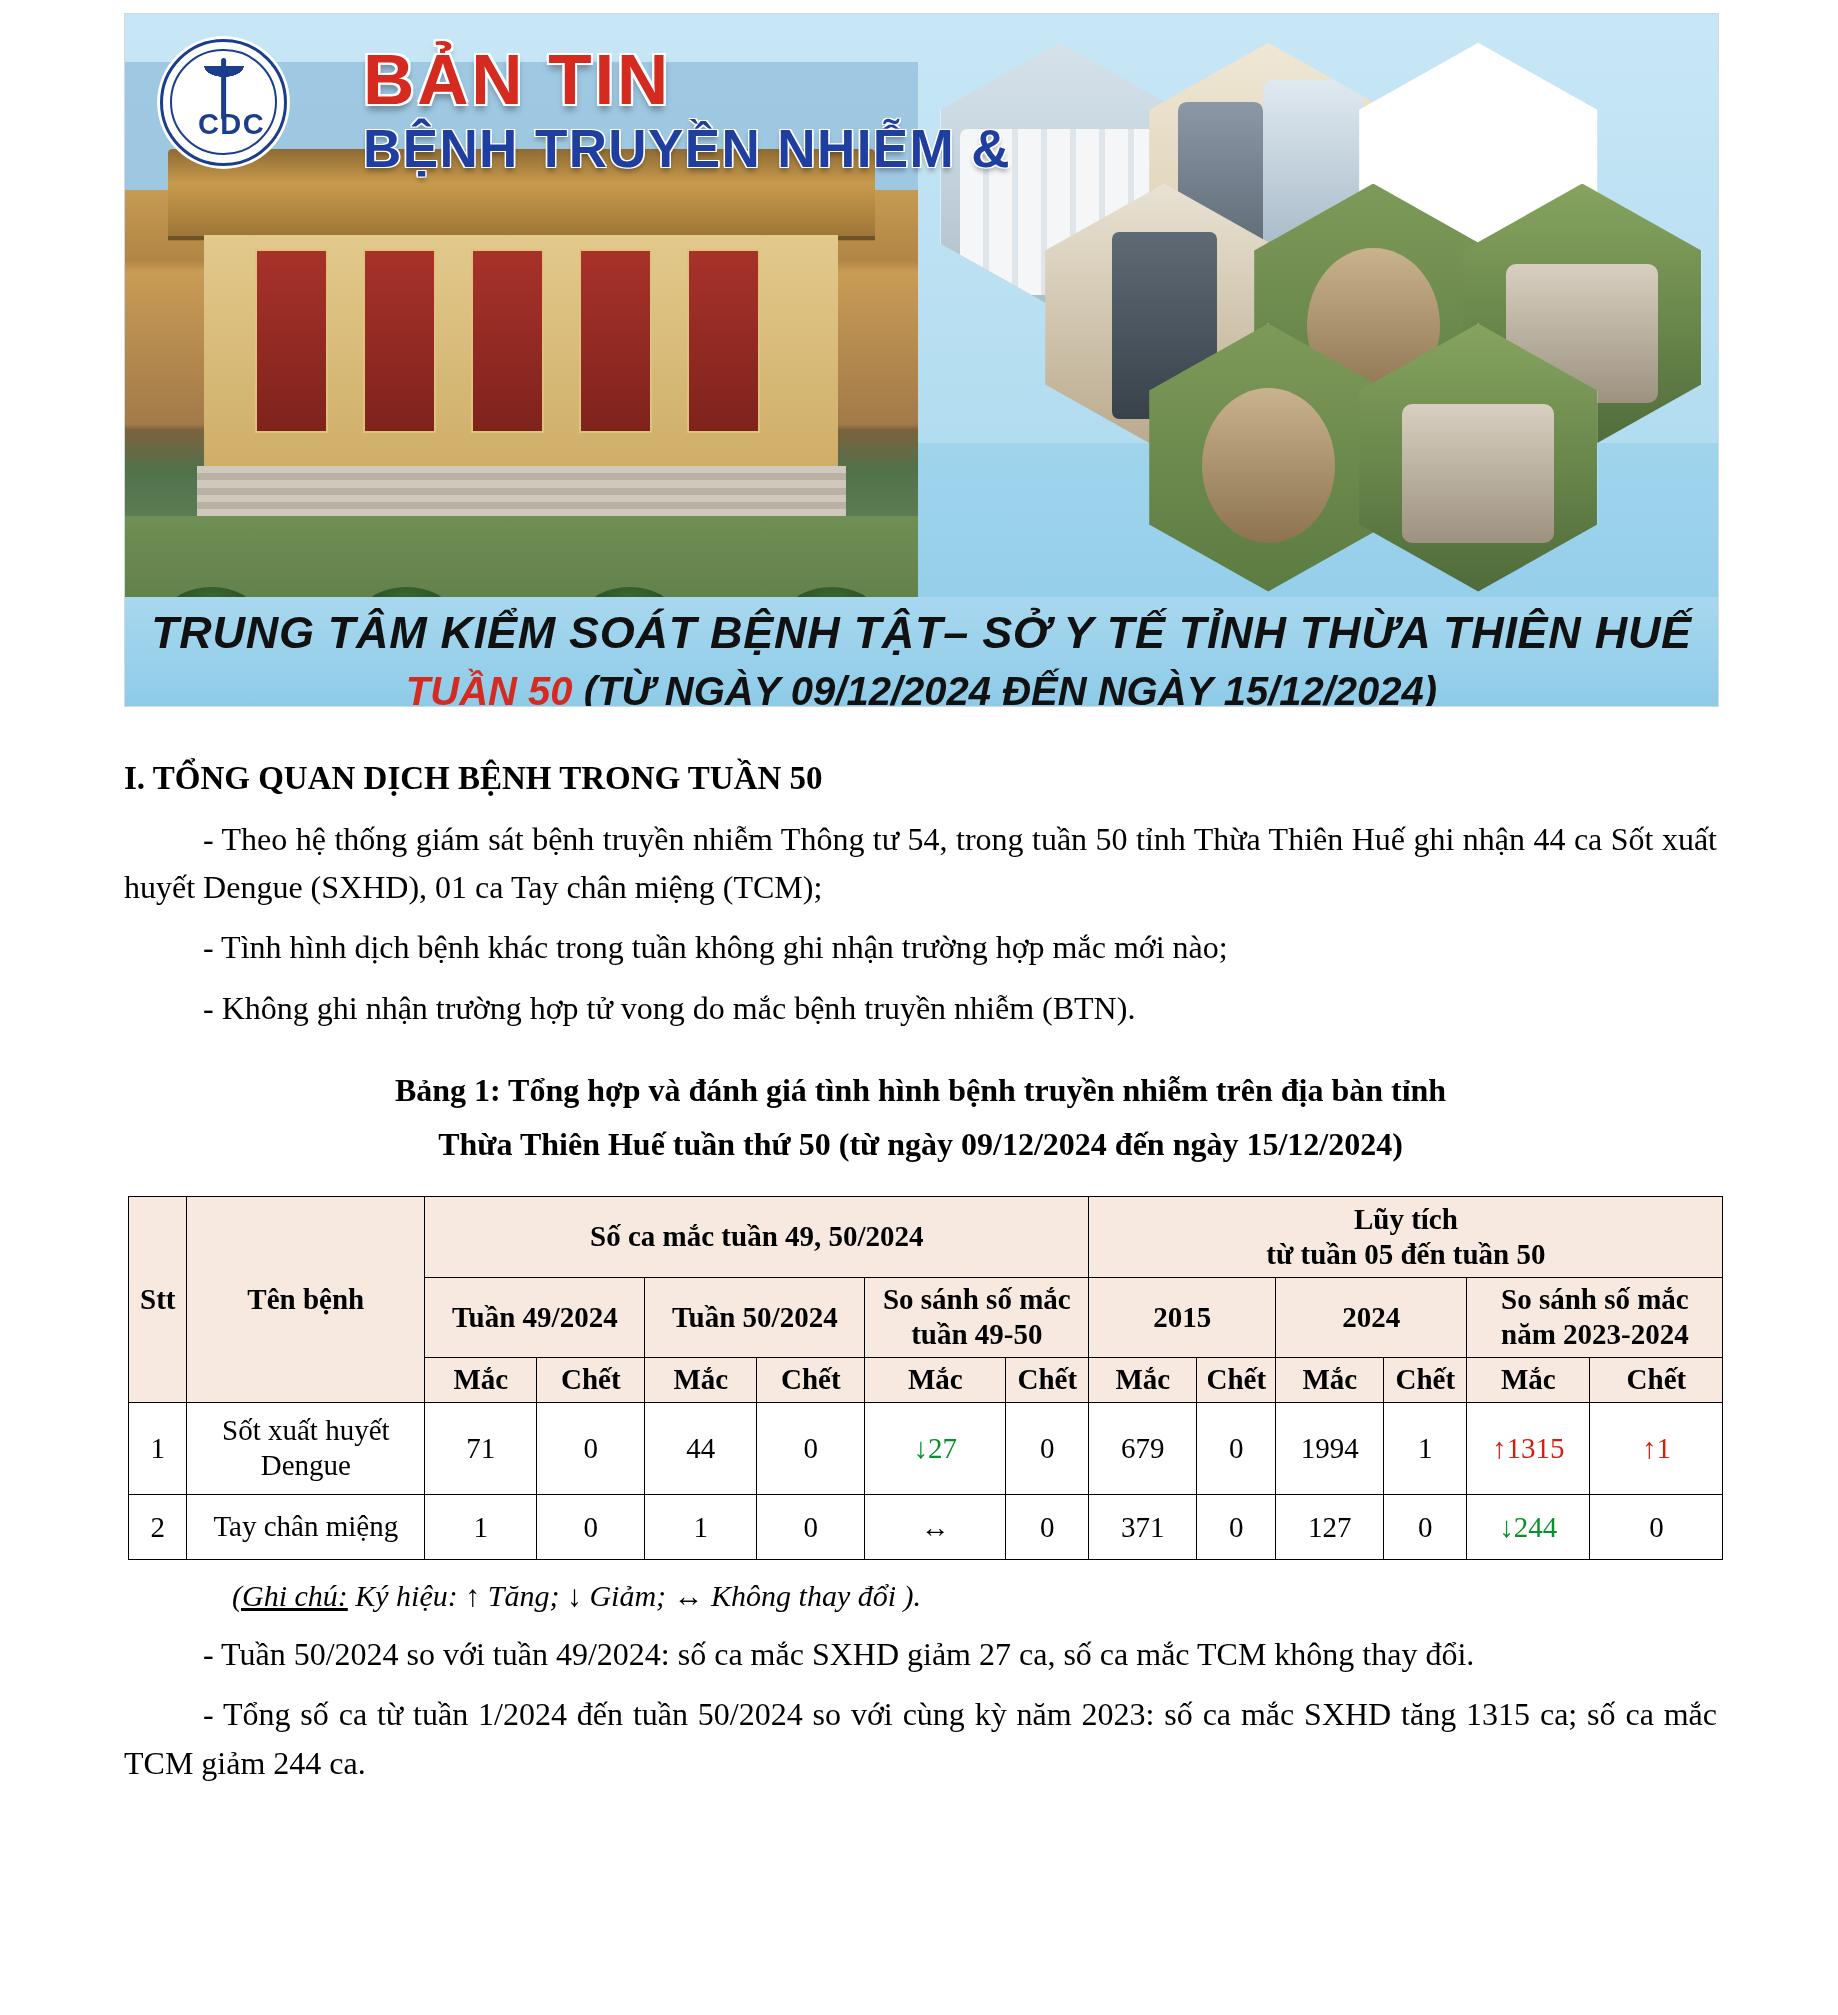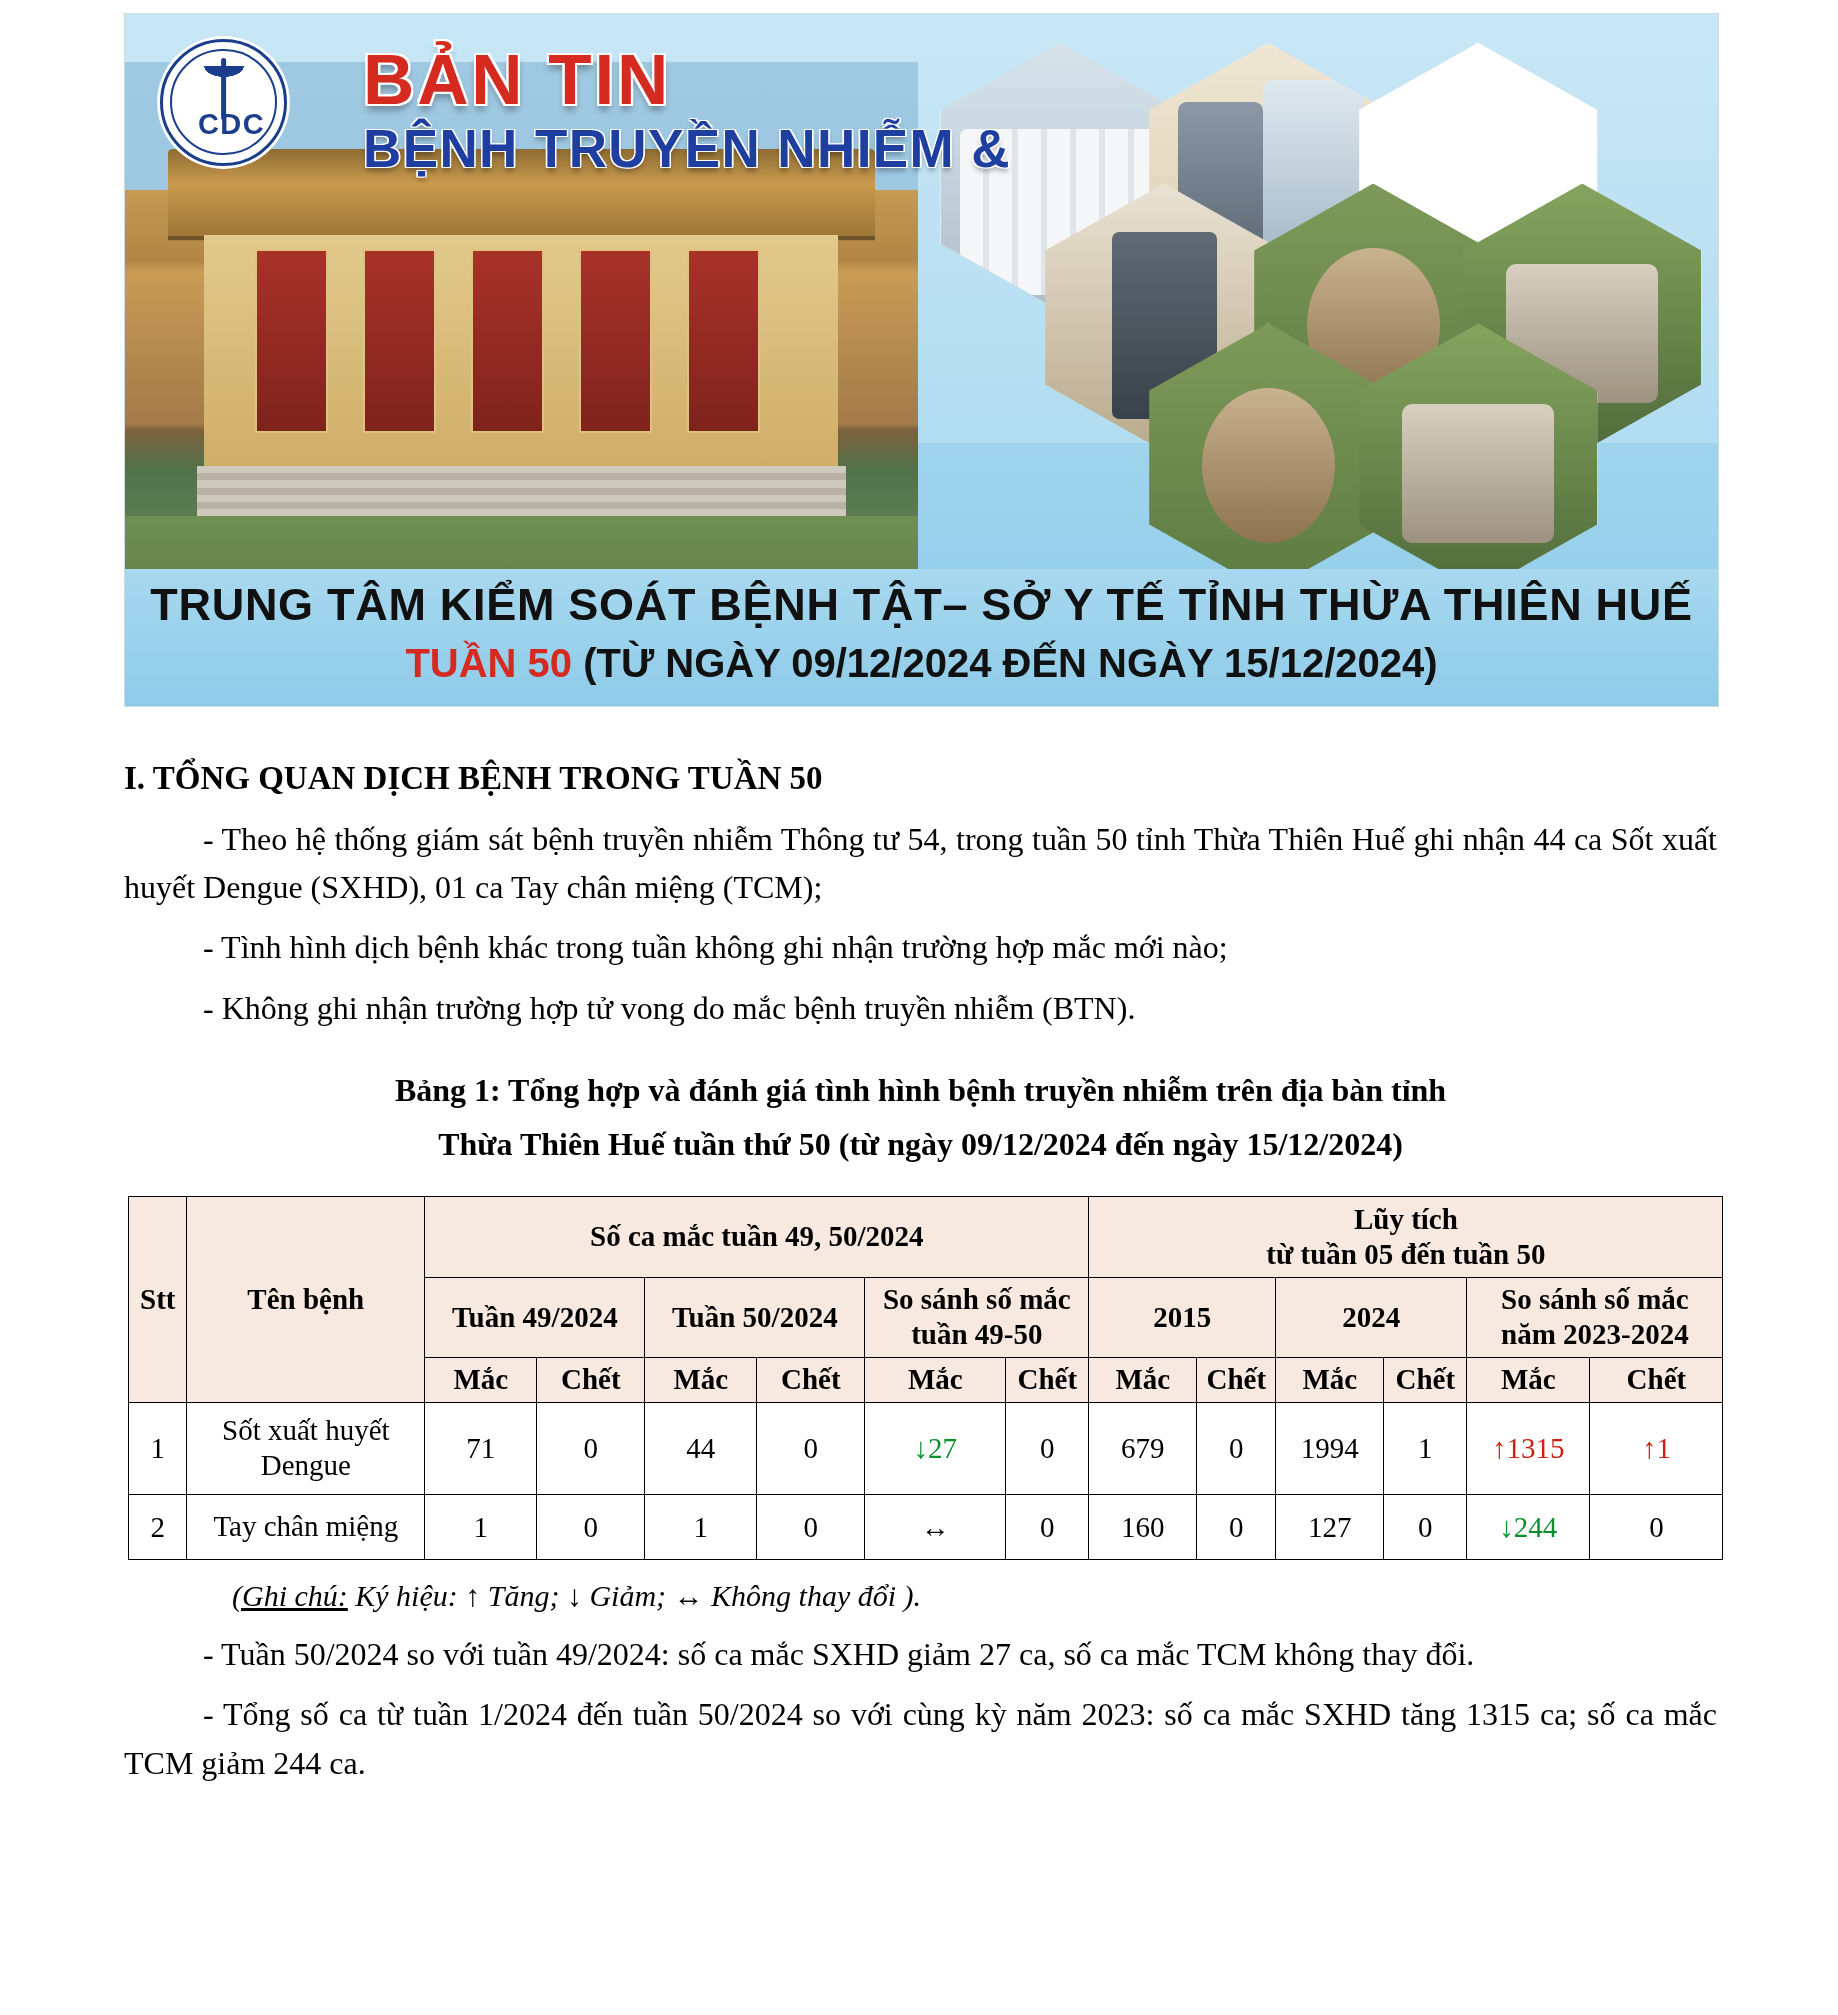--- a/index.html
+++ b/index.html
@@ -206,24 +206,25 @@
     letter-spacing: 1.4px;
     color: #1f3fa0;
     text-shadow:
       -1.4px -1.4px 0 #ffffff, 1.4px -1.4px 0 #ffffff, -1.4px 1.4px 0 #ffffff, 1.4px 1.4px 0 #ffffff,
       0 4.3px 5.8px rgba(0,0,0,.3);
     line-height: 1.18;
   }
   .banner-footer {
     position: absolute;
     left: 0; right: 0; bottom: 0;
-    height: 137px;
+    height: 109px;
     background: linear-gradient(180deg,#a8d8ef 0%, #8ecbe8 100%);
     padding-top: 5.8px;
     box-sizing: border-box;
+    font-style: italic;
   }
   .bf-line1 {
     text-align: center;
     font-family: "Liberation Sans", sans-serif;
     font-weight: bold;
     font-size: 45px;
     letter-spacing: 0.7px;
     color: #111111;
     line-height: 1.35;
   }
@@ -452,21 +453,21 @@
         </tr>
         <tr>
           <td>2</td>
           <td class="cell-name">Tay chân miệng</td>
           <td>1</td>
           <td>0</td>
           <td>1</td>
           <td>0</td>
           <td class="flat">↔</td>
           <td>0</td>
-          <td>160</td>
+          <td>371</td>
           <td>0</td>
           <td>127</td>
           <td>0</td>
           <td class="down">↓244</td>
           <td>0</td>
         </tr>
       </tbody>
     </table>
 
     <div class="note">

